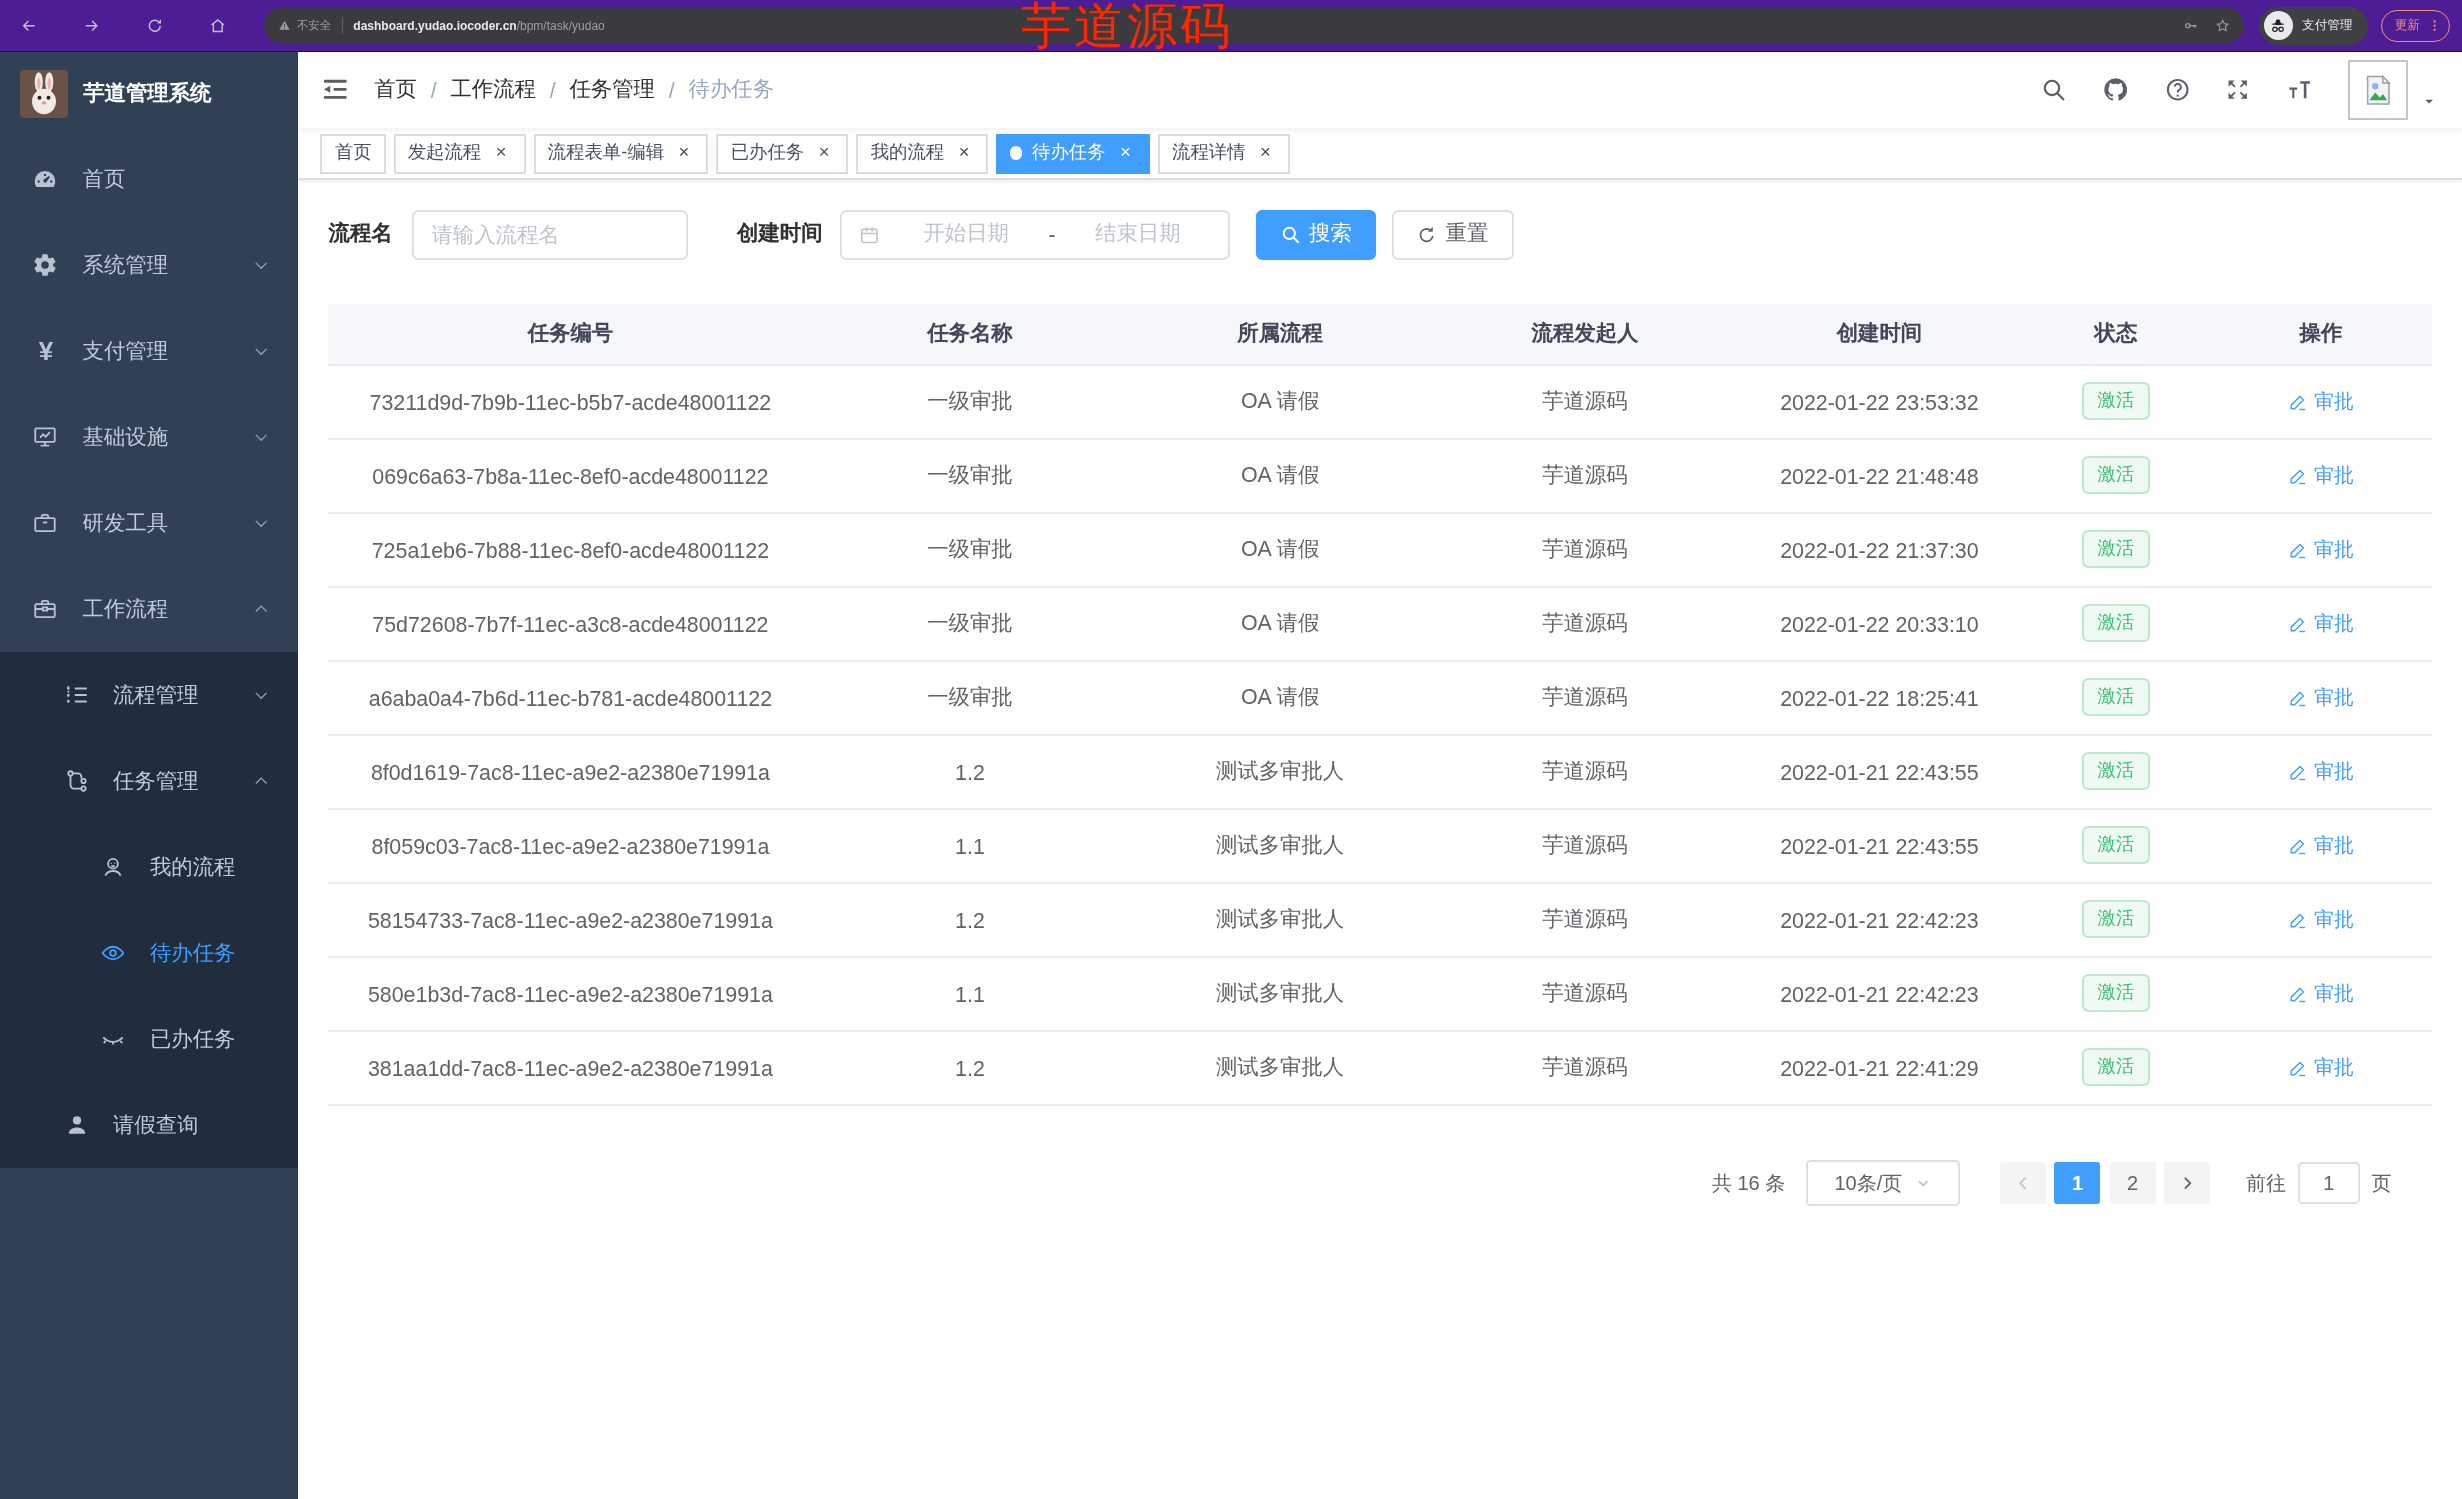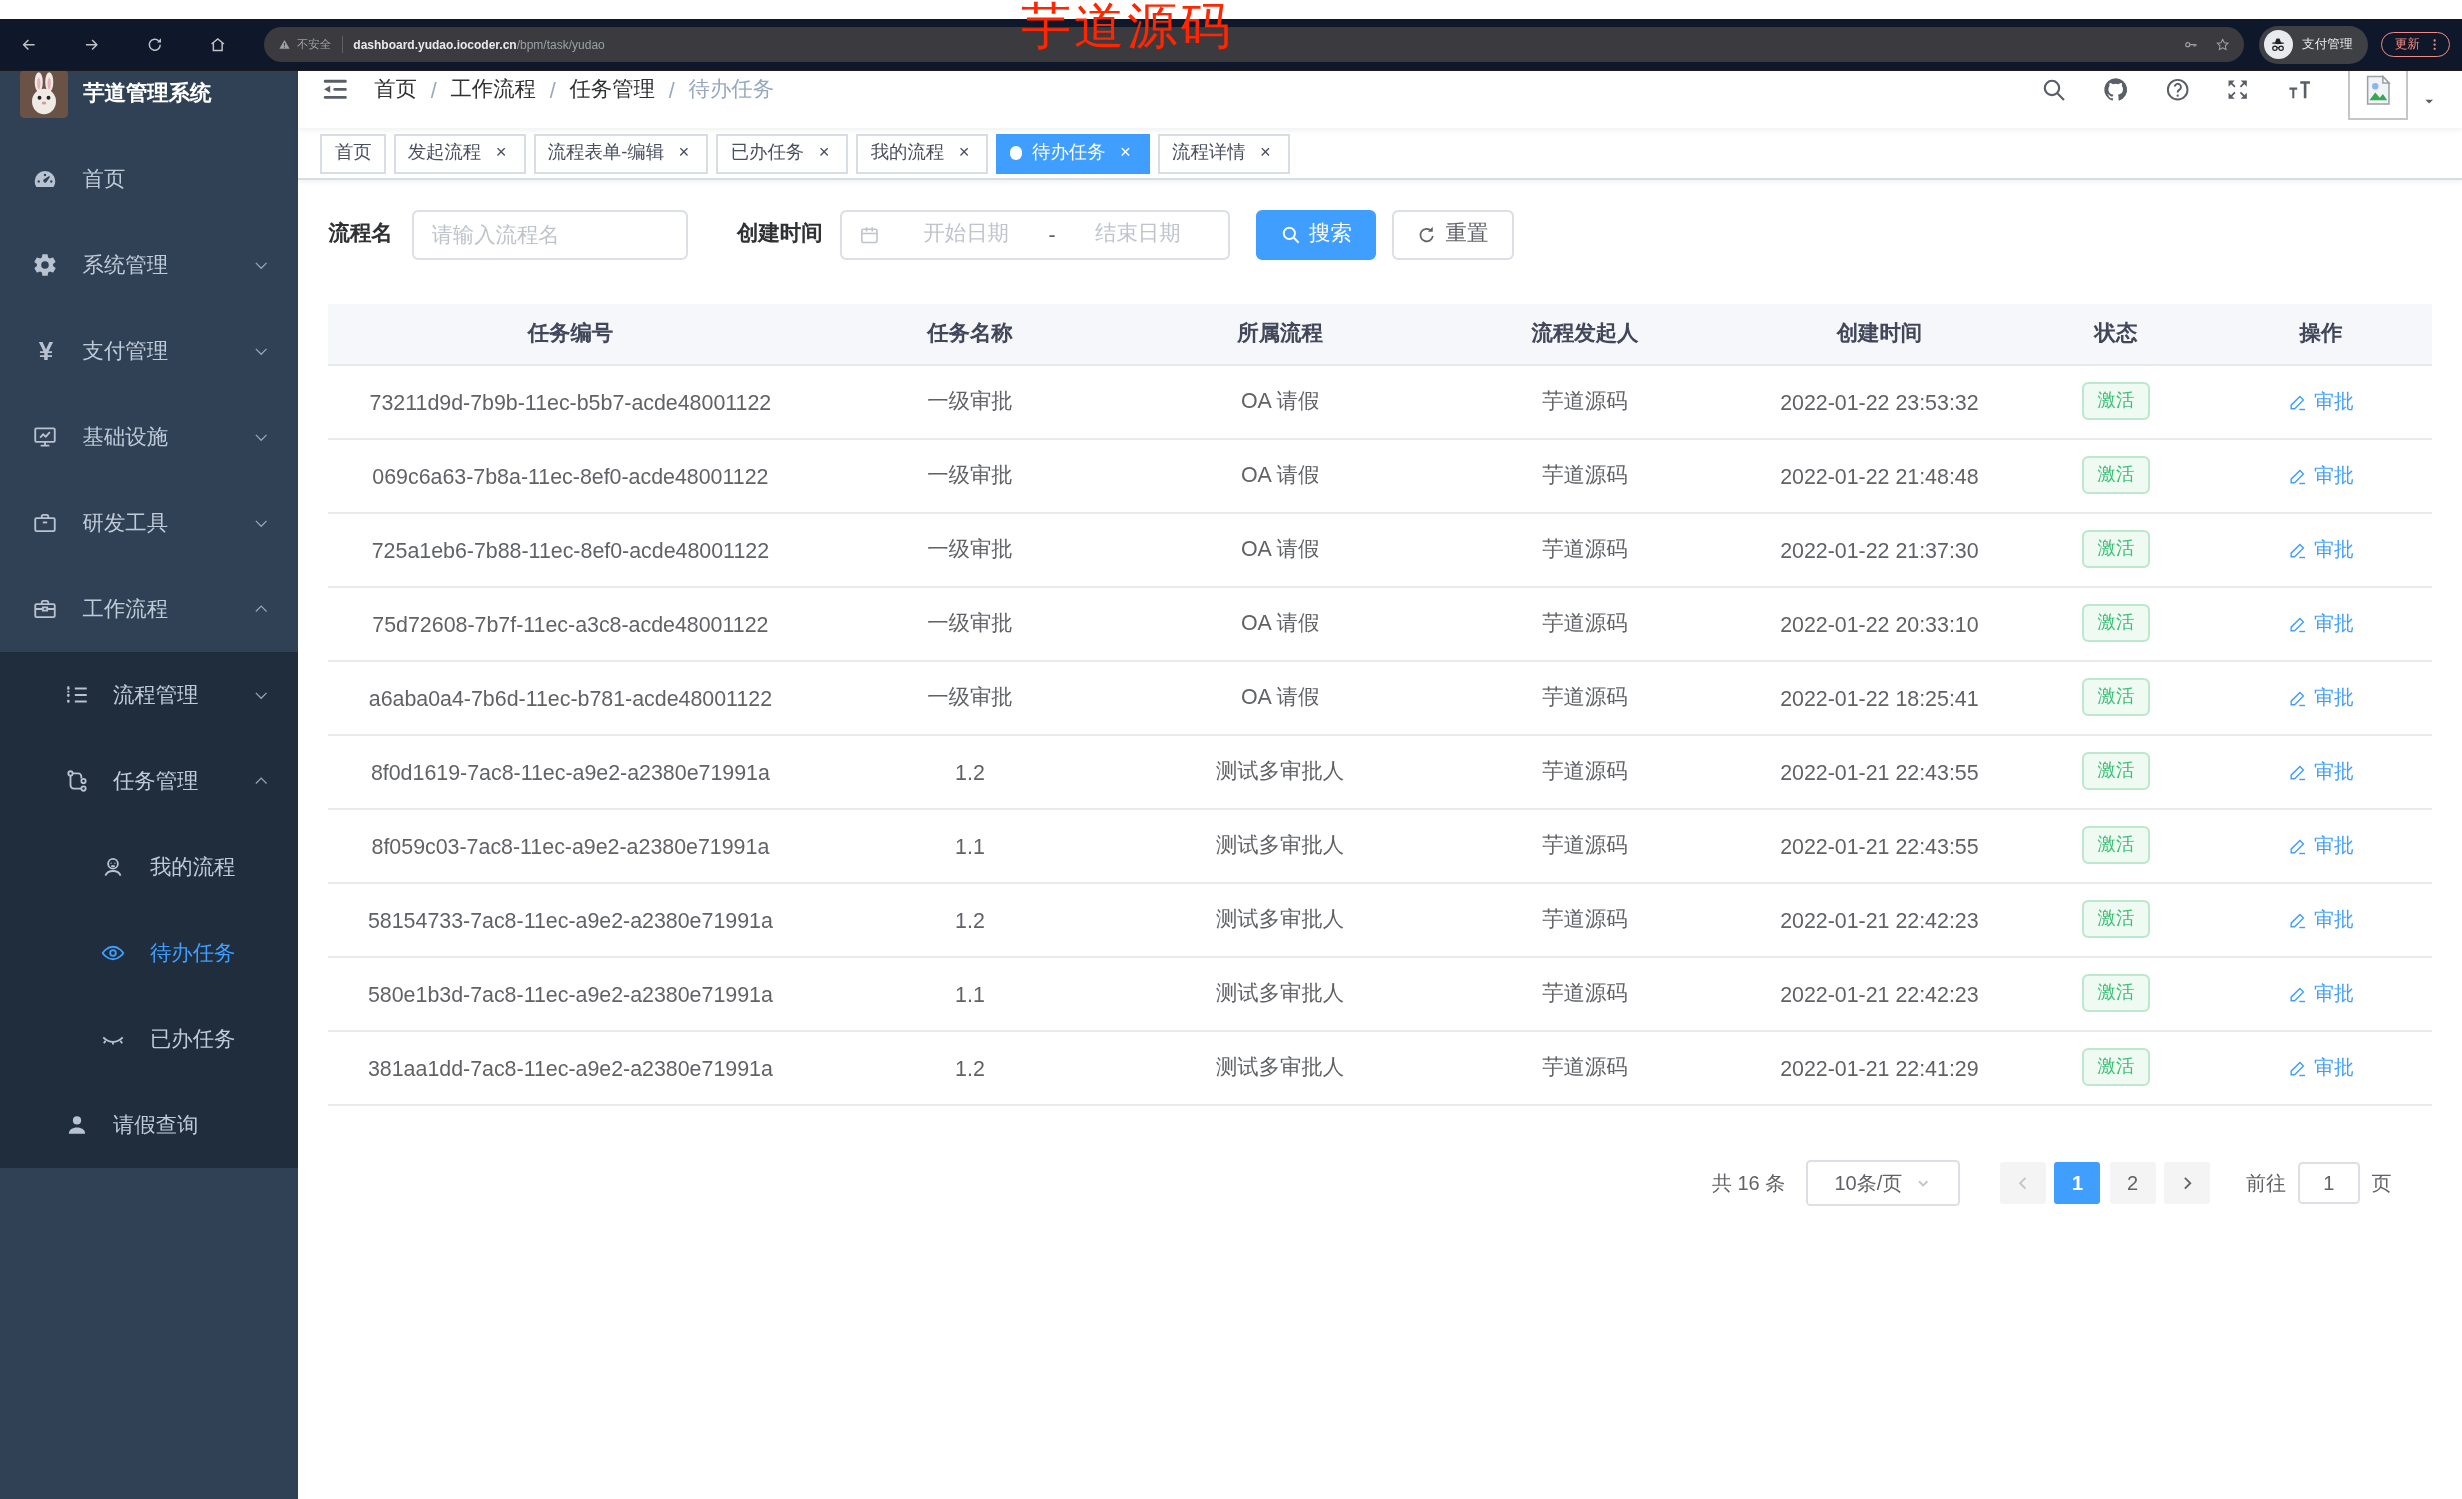--- a/index.html
+++ b/index.html
@@ -10,42 +10,42 @@
     --success-bg:#EEFAF2;
     --success-border:#BDE8CD;
     --annotation:#FF2600;
     --update:#F28B82;
   }
   *{margin:0;padding:0;box-sizing:border-box;}
   html,body{font-family:"Liberation Sans","DejaVu Sans",sans-serif;}
   body{width:2462px;height:1500px;position:relative;overflow:hidden;background:#fff;}
 
   
-  .chrome{position:absolute;top:0;left:0;width:2462px;height:52px;background:#0f172a;
-    display:flex;align-items:center;padding:0 12.2px;border-bottom:0.8px solid #1c1c1e;z-index:5;margin-top:19px;}
+  .chrome{position:absolute;top:0;left:0;width:2462px;height:52px;background:#4c1d95;
+    display:flex;align-items:center;padding:0 12.2px;border-bottom:0.8px solid #1c1c1e;z-index:5;}
   .chrome-btn{width:34px;height:34px;border-radius:50%;display:flex;align-items:center;justify-content:center;
     color:#bfc3c7;margin-right:29px;flex:0 0 auto;}
   .chrome-btn svg{width:17.5px;height:17.5px;}
   .omnibox{flex:1 1 auto;height:35px;background:#3b3b3f;border-radius:17.5px;display:flex;align-items:center;
     padding:0 13.7px;margin-right:15.3px;min-width:0;}
   .omni-warn{color:#9aa0a6;display:flex;align-items:center;margin-right:6.1px;}
   .omni-warn svg{width:13px;height:13px;}
   .omni-sec{color:#9aa0a6;font-size:11.4px;white-space:nowrap;}
   .omni-div{width:0.8px;height:17px;background:#5f6368;margin:0 10.7px;}
   .omni-host{color:#e8eaed;font-size:12px;white-space:nowrap;font-weight:bold;}
   .omni-path{color:#9aa0a6;font-size:12px;white-space:nowrap;}
   .omni-spacer{flex:1 1 auto;}
   .omni-ic{color:#9aa0a6;display:flex;align-items:center;margin-left:17px;}
   .omni-ic svg{width:15.3px;height:15.3px;}
   .incog-chip{flex:0 0 auto;height:38px;border-radius:19px;background:#3f4043;display:flex;align-items:center;
     padding:0 15.3px 0 4.6px;margin-right:13.7px;}
   .incog-circ{width:29px;height:29px;border-radius:50%;background:#e8eaed;display:flex;align-items:center;justify-content:center;margin-right:9.2px;}
   .incog-circ svg{width:20px;height:20px;}
   .incog-label{color:#e8eaed;font-size:12.6px;white-space:nowrap;}
-  .update-pill{flex:0 0 auto;height:25px;border:1.5px solid var(--update);border-radius:16px;color:var(--update);
+  .update-pill{flex:0 0 auto;height:32px;border:1.5px solid var(--update);border-radius:16px;color:var(--update);
     display:flex;align-items:center;padding:0 6.1px 0 12.2px;font-size:12.6px;}
   .update-pill .dots{display:flex;align-items:center;margin-left:7.6px;}
   .update-pill .dots svg{width:15.3px;height:15.3px;}
 
   
   .annotation{position:absolute;left:1021px;top:0px;z-index:50;color:var(--annotation);
     font-size:50px;line-height:1.05;font-weight:400;letter-spacing:3.1px;pointer-events:none;}
 
   
   .page-scale{position:absolute;top:52px;left:0;width:1231px;height:724px;transform:scale(2);transform-origin:0 0;background:#fff;}

